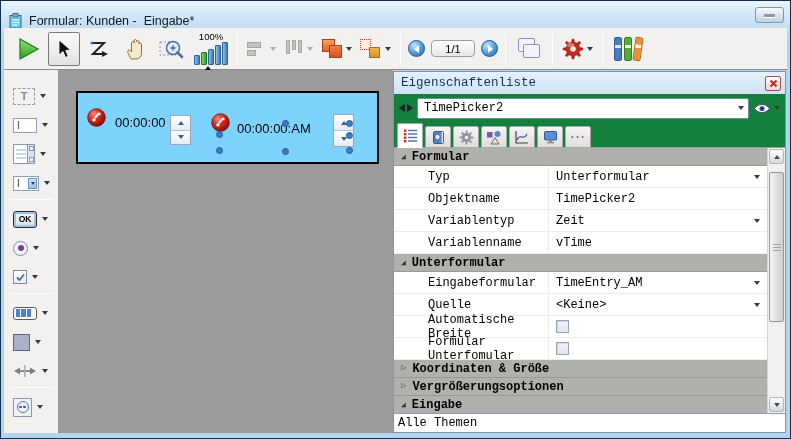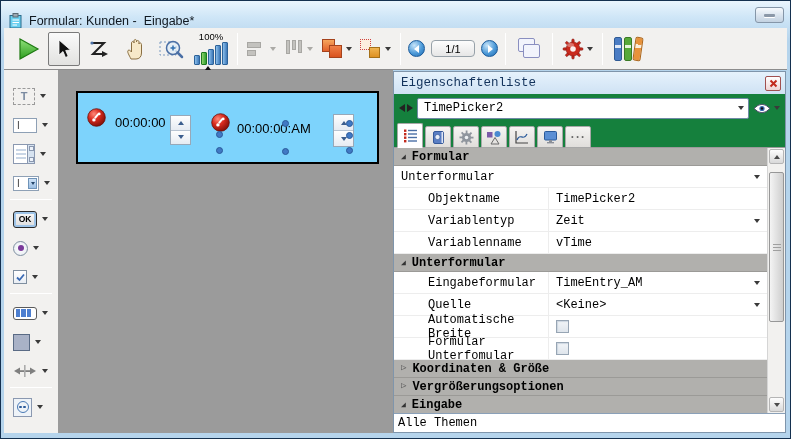--- a/index.html
+++ b/index.html
@@ -507,20 +507,21 @@
       </div>
     </div>
     <div class="p-grid">
       <div class="grid-rows">
 
         <div class="psec">
           <span class="exp">◢</span>
           <span>Formular</span>
         </div>
         <div class="prow">
+          <div class="plabel">Typ</div>
           <div class="pvalue">
             <span>Unterformular</span>
             <div class="dd-tri"></div>
           </div>
         </div>
         <div class="prow">
           <div class="plabel">Objektname</div>
           <div class="pvalue">
             <span>TimePicker2</span>
           </div>

